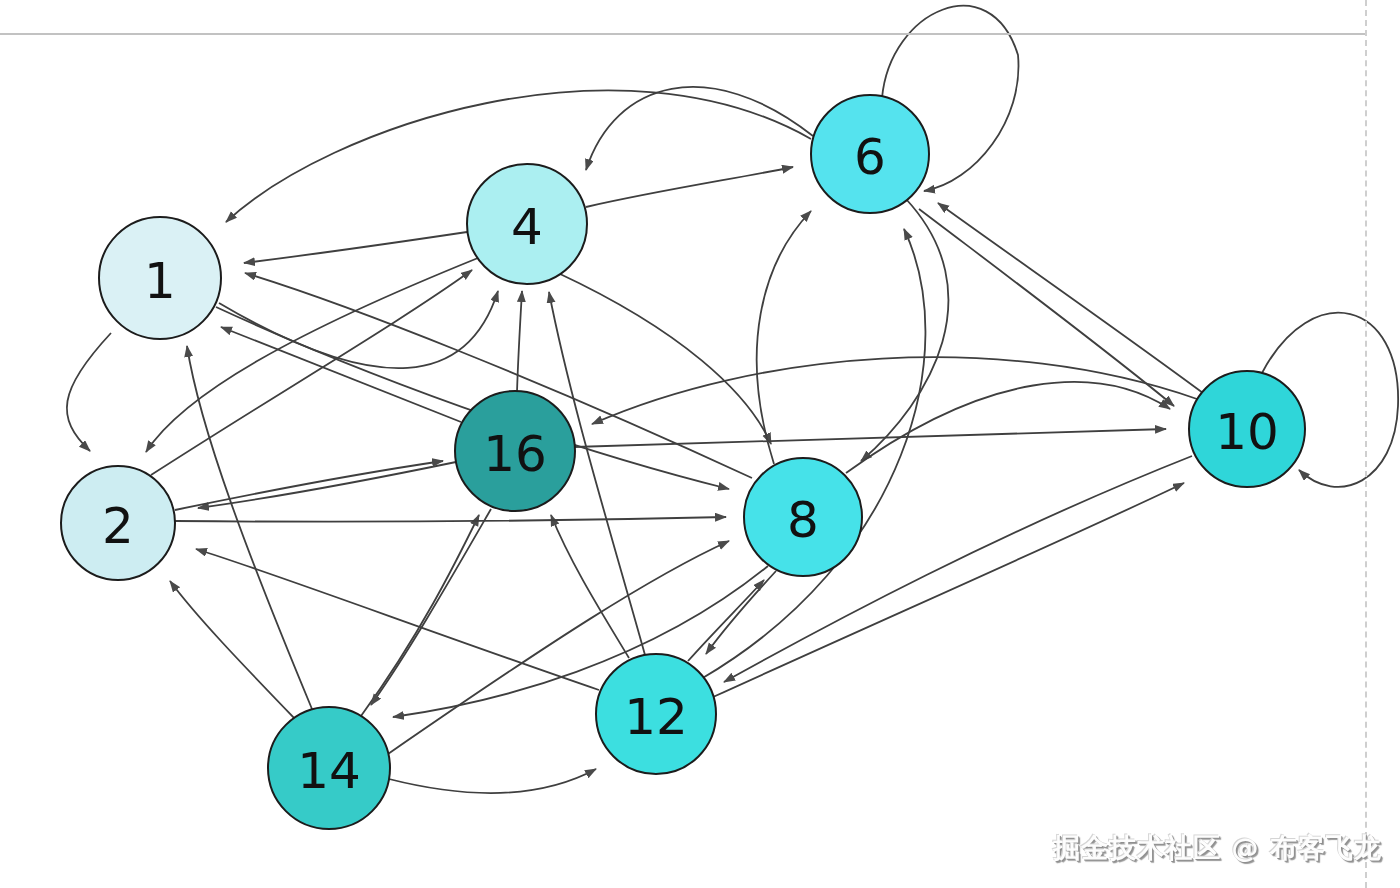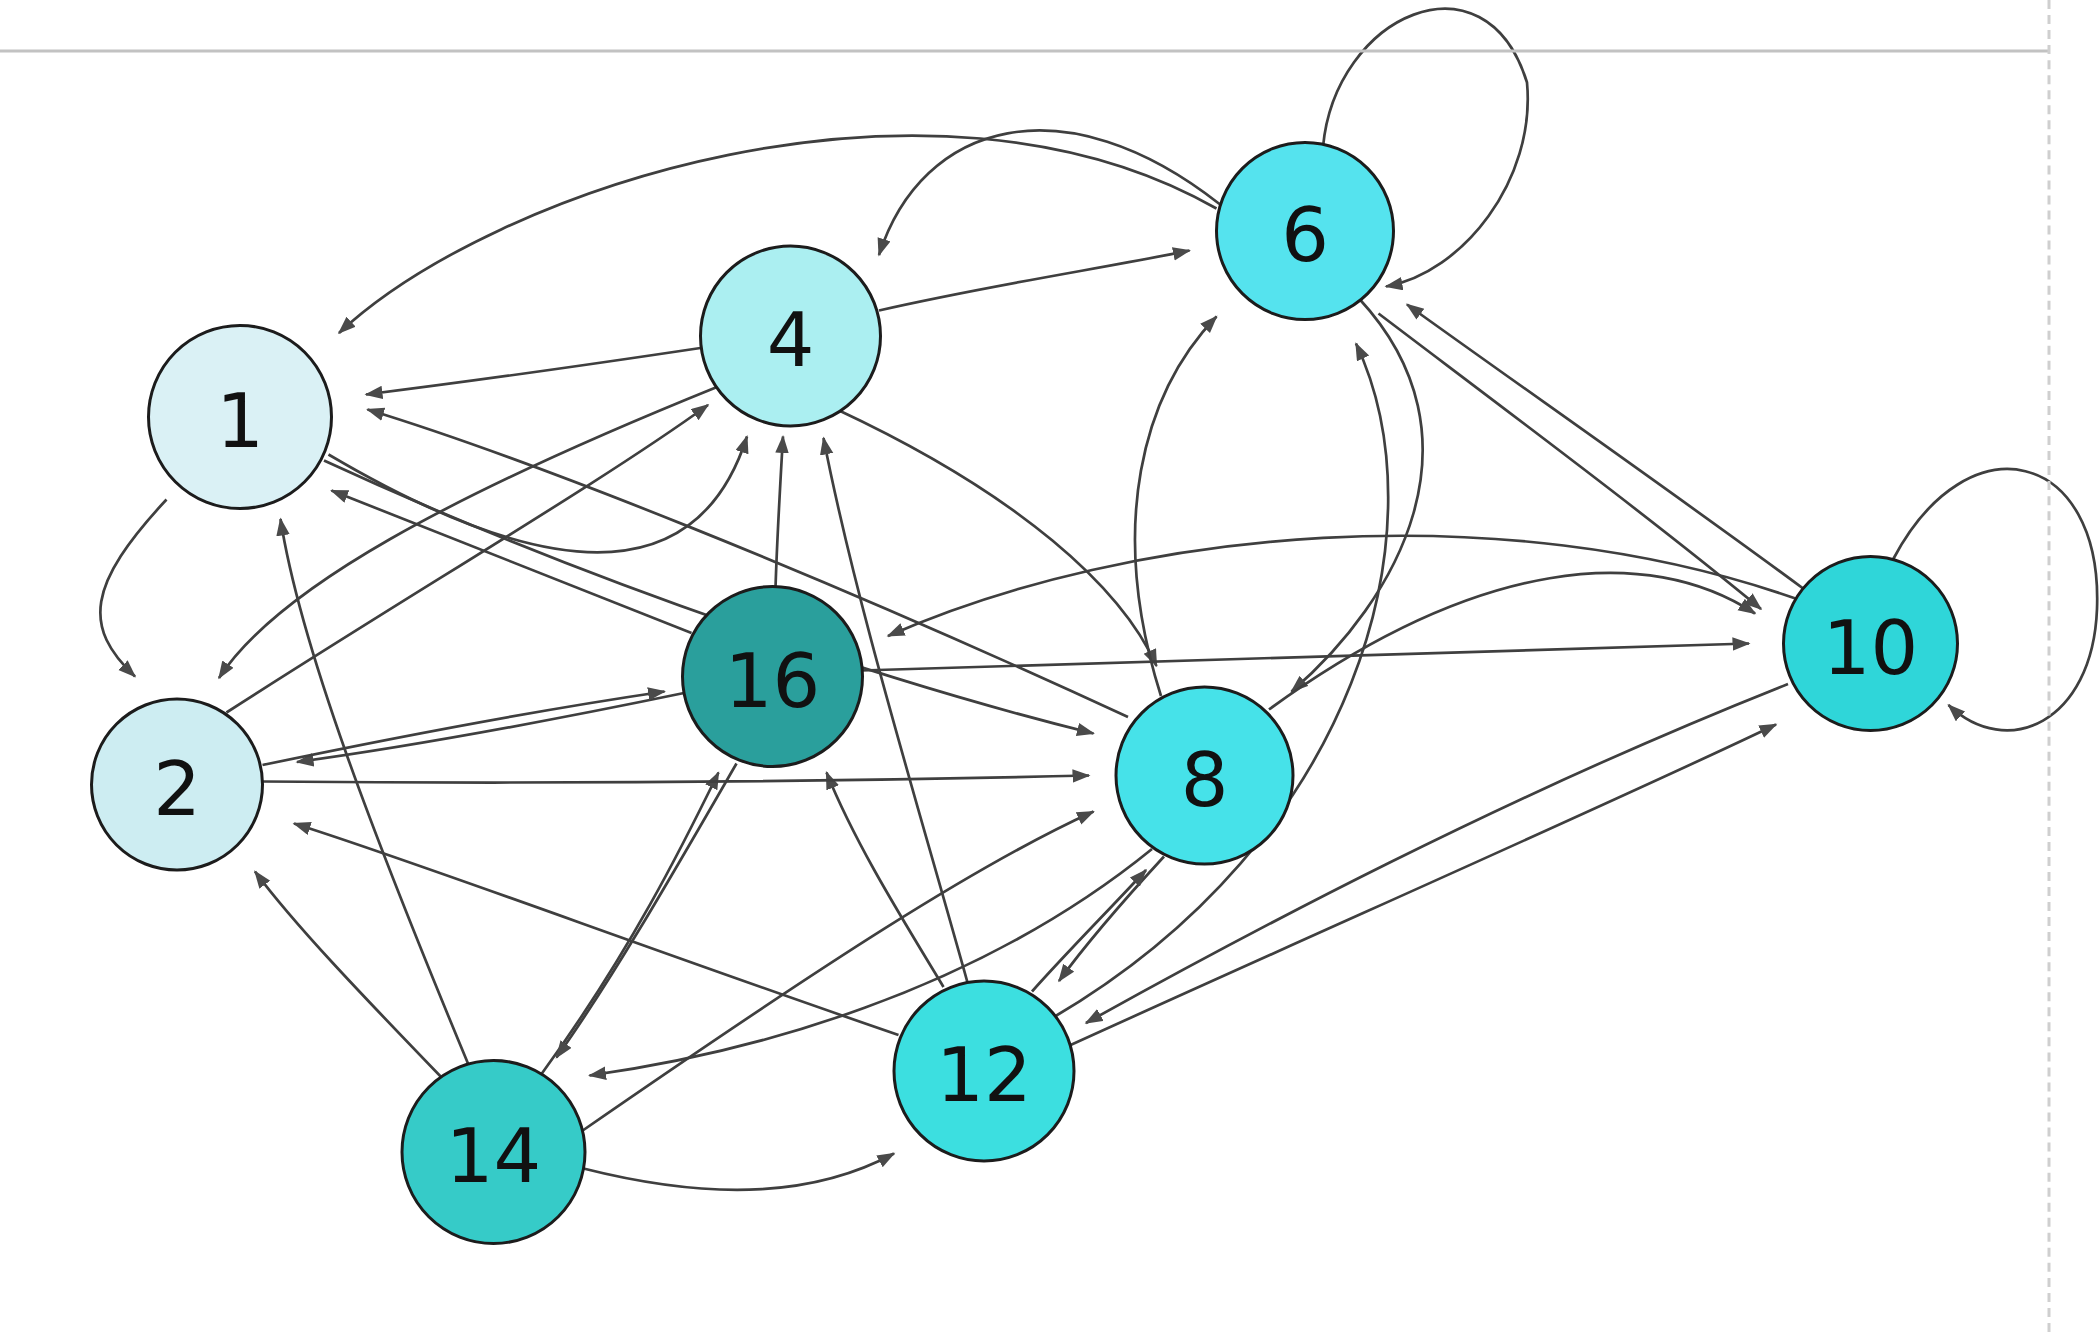--- a/index.html
+++ b/index.html
@@ -106,13 +106,14 @@
         <g>
           <circle cx="515" cy="451" r="60" fill="#2a9f9c" class="node-circle"></circle>
           <text x="515" y="454" class="node-label">16</text>
         </g>
       </g>
   </svg>
 
   <div id="frame-top"></div>
   <div id="frame-right"></div>
 
+  <div id="watermark">掘金技术社区 @ 布客飞龙</div>
 </div>
 
 </body></html>

